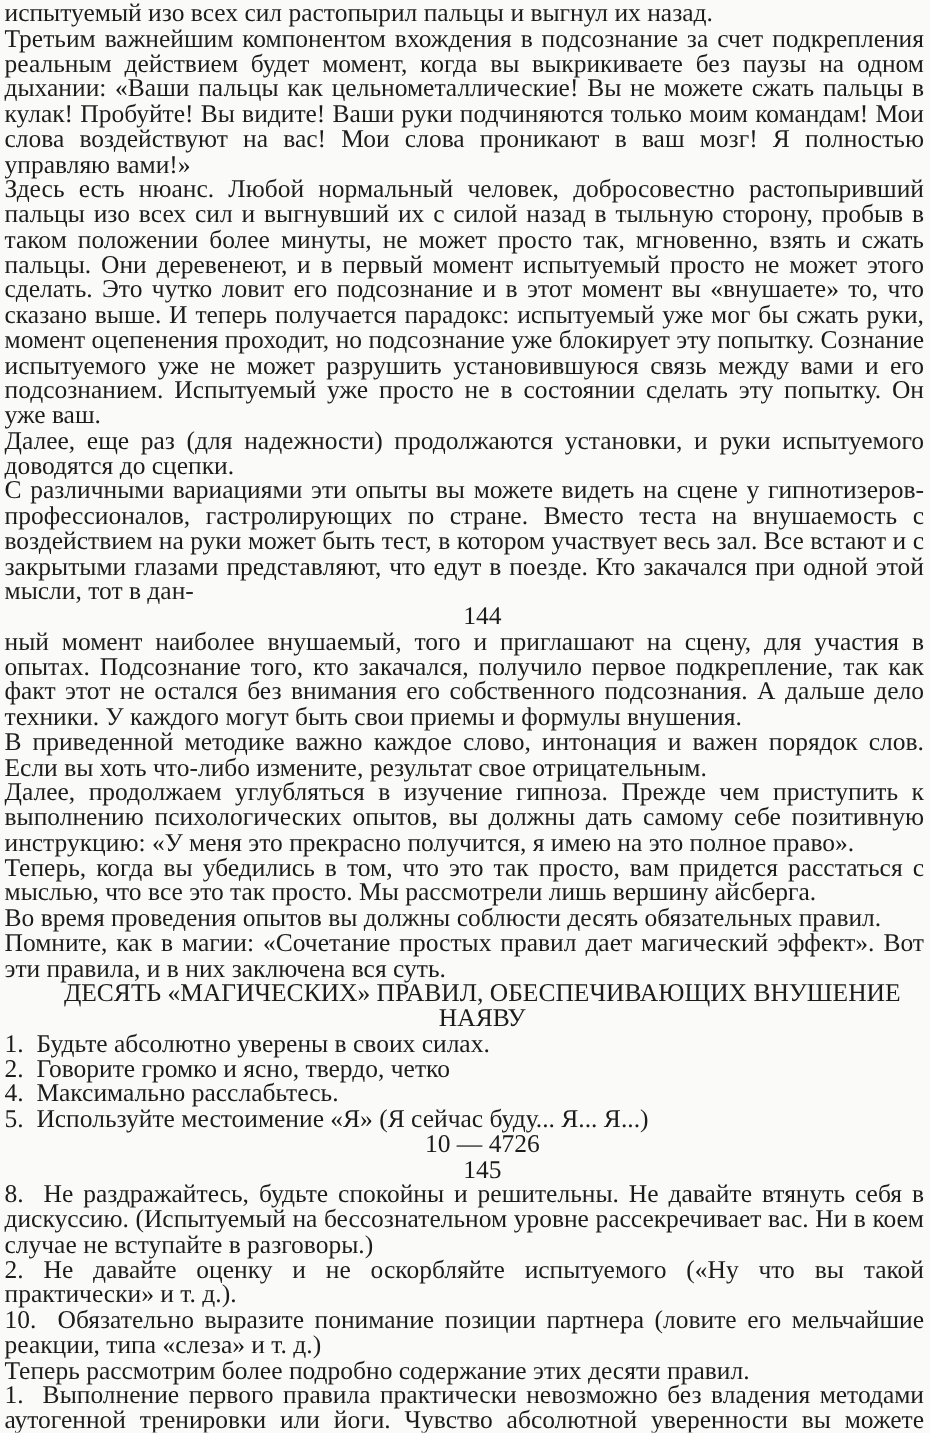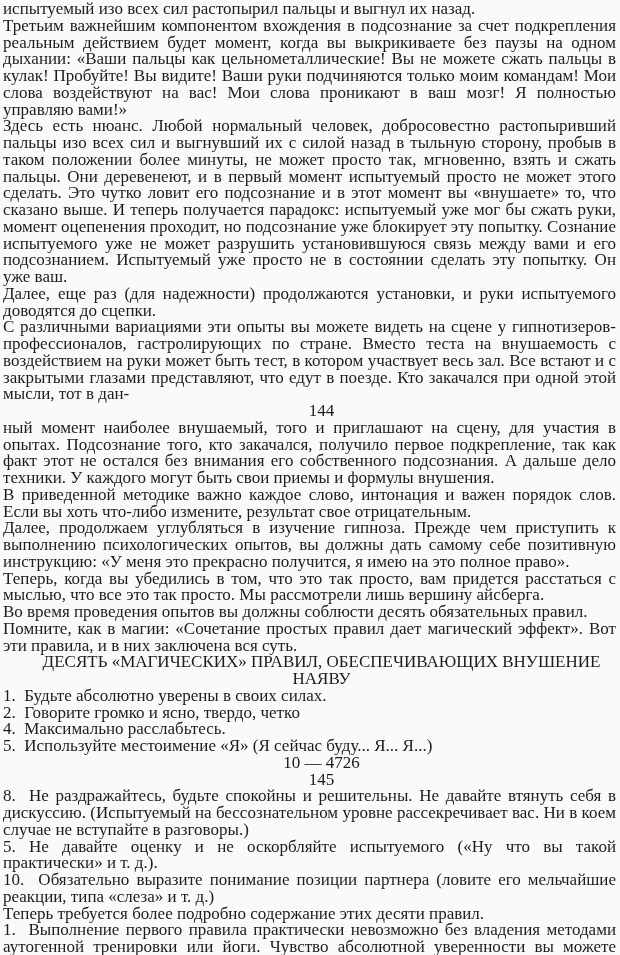--- a/index.html
+++ b/index.html
@@ -45,18 +45,18 @@
       <p><span>Во время проведения опытов вы должны соблюсти десять обязательных правил.</span></p>
       <p><span>Помните, как в магии: «Сочетание простых правил дает магический эффект». Вот эти правила, и в них заключена вся суть.</span></p>
       <p class="left"><span class="it">ДЕСЯТЬ «МАГИЧЕСКИХ» ПРАВИЛ, ОБЕСПЕЧИВАЮЩИХ ВНУШЕНИЕ НАЯВУ</span></p>
       <p><span>1.&nbsp; Будьте абсолютно уверены в своих силах.</span></p>
       <p><span>2.&nbsp; Говорите громко и ясно, твердо, четко</span></p>
       <p><span>4.&nbsp; Максимально расслабьтесь.</span></p>
       <p><span>5.&nbsp; Используйте местоимение «Я» </span><span class="it">(Я сейчас буду... Я... Я...)</span></p>
       <p class="left"><span>10 — 4726</span></p>
       <p class="left"><span>145</span></p>
       <p><span>8.&nbsp; Не раздражайтесь, будьте спокойны и решительны. Не давайте втянуть себя в дискуссию. </span><span class="it">(Испытуемый на бессознательном уровне рассекречивает вас. Ни в коем случае не вступайте в разговоры.)</span></p>
-      <p><span>5. Не давайте оценку и не оскорбляйте испытуемого </span><span class="it">(«Ну что вы такой практически» и т. д.).</span></p>
+      <p><span>2. Не давайте оценку и не оскорбляйте испытуемого </span><span class="it">(«Ну что вы такой практически» и т. д.).</span></p>
       <p><span>10.&nbsp; Обязательно выразите понимание позиции партнера </span><span class="it">(ловите его мельчайшие реакции, типа «слеза» и т. д.)</span></p>
-      <p><span>Теперь требуется более подробно содержание этих десяти правил.</span></p>
+      <p><span>Теперь рассмотрим более подробно содержание этих десяти правил.</span></p>
       <p class="jlast"><span class="it">1.&nbsp; Выполнение первого правила практически невозможно без владения методами аутогенной тренировки или йоги.</span><span> Чувство абсолютной уверенности вы можете заложить в свое подсознание только находясь в состоянии аутогенного погружения в транс. Это чувство абсолютной</span></p>
     </div>
 </div>
 
 </body></html>

